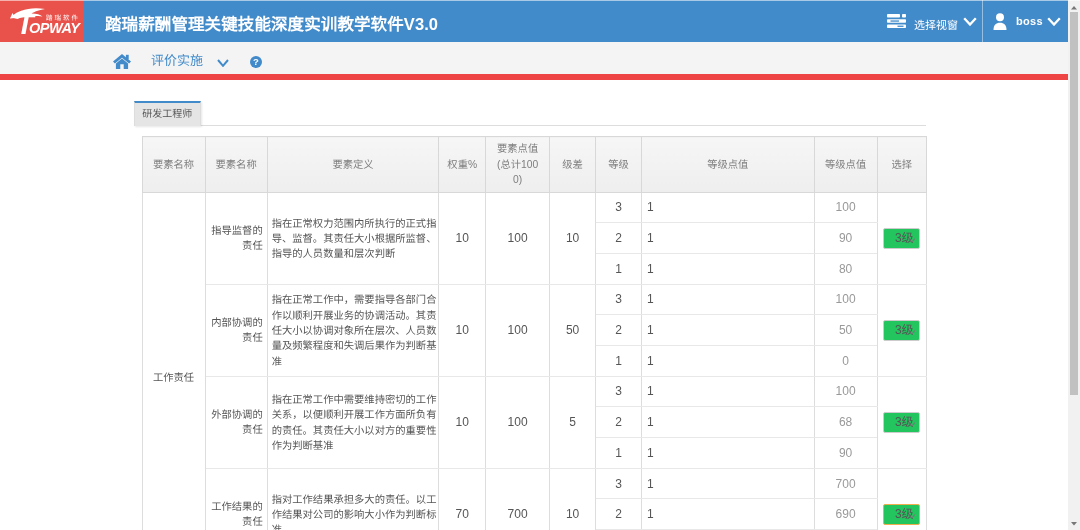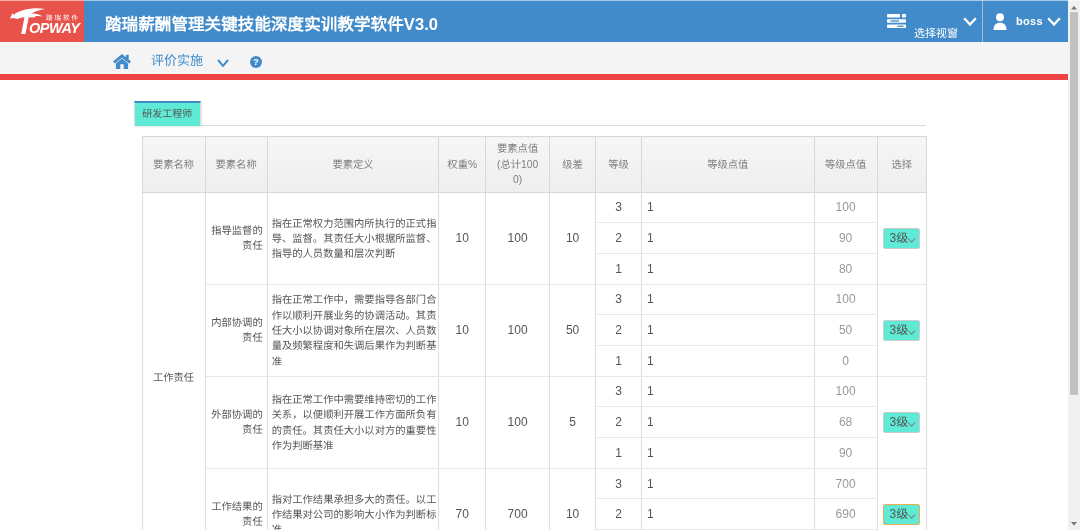--- a/index.html
+++ b/index.html
@@ -10,34 +10,34 @@
 .logo { position:absolute; left:0; top:0; width:84px; height:42px; background:#e8524a; }
 .title { position:absolute; left:105px; top:3px; height:42px; line-height:42px; color:#fff; font-size:16.5px; font-weight:700; letter-spacing:0.1px; }
 .winbtn { position:absolute; left:914px; top:0; height:42px; color:#fff; font-size:11px; }
 .divider { position:absolute; left:982px; top:0; width:1px; height:42px; background:rgba(255,255,255,0.45); }
 .userbtn { position:absolute; left:1016px; top:0; height:42px; color:#fff; font-size:11px; font-weight:bold; letter-spacing:0.3px; }
 
 .nav { position:absolute; left:0; top:42px; width:1080px; height:38px; background:#f4f4f4; border-bottom:6px solid #ef4444; }
 .nav .crumb { position:absolute; left:151px; top:0; height:38px; line-height:38px; color:#428bca; font-size:13px; }
 
 .tabline { position:absolute; left:134px; top:125px; width:792px; height:1px; background:#ddd; }
-.tab { position:absolute; left:133.5px; top:101px; width:67.3px; height:25px; background:#5eead4; border-top:2px solid #428bca; border-left:1px solid #ddd; border-right:1px solid #ddd; color:#555; font-size:10px; text-align:center; line-height:21px; z-index:5; box-shadow:1px 1px 2px rgba(0,0,0,0.1); }
+.tab { position:absolute; left:133.5px; top:101px; width:67.3px; height:25px; background:#e5e5e5; border-top:2px solid #428bca; border-left:1px solid #ddd; border-right:1px solid #ddd; color:#555; font-size:10px; text-align:center; line-height:21px; z-index:5; box-shadow:1px 1px 2px rgba(0,0,0,0.1); }
 
 table.grid { position:absolute; left:141.5px; top:136px; width:784.5px; border-collapse:collapse; table-layout:fixed; font-size:10.3px; color:#555; }
 table.grid th { background:linear-gradient(180deg,#f6f6f6,#eeeeee); border:1px solid #d8d8d8; font-size:10.3px; font-weight:500; color:#7e7e7e; text-align:center; height:55.5px; line-height:15.3px; padding:0 1px; }
 table.grid td { border-left:1px solid #ddd; border-right:1px solid #ddd; border-top:1px solid #e8e8e8; border-bottom:1px solid #e8e8e8; text-align:center; vertical-align:middle; padding:0 4px; }
 table.grid tr.grp > td { border-top:1px solid #ccc; }
 table.grid td.def { text-align:left; padding:1px 2px 0 4px; line-height:15.3px; }
 table.grid td.lvldesc { text-align:left; padding:0 5px; }
 table.grid td.num { font-size:12px; }
 table.grid td.pts { color:#999; font-size:12px; }
 table.grid td.sub { height:30.7px; }
 table.grid td.name { line-height:15.5px;text-align:right; }
 table.grid td.lvldesc { font-size:12px; }
-.sel { display:inline-block; width:36.5px; height:21px; border:1px solid #ccc; border-radius:2px; background:#5eead4; font-size:12px; color:#555; line-height:19px; text-align:left; padding-left:5px; position:relative; }
+.sel { display:inline-block; width:36.5px; height:21px; border:1px solid #ccc; border-radius:2px; background:#22c55e; font-size:12px; color:#555; line-height:19px; text-align:center; padding-left:5px; position:relative; }
 .sel:after { content:""; position:absolute; right:4px; top:6.5px; width:5.5px; height:5.5px; border-right:1.4px solid #777; border-bottom:1.4px solid #777; transform:rotate(45deg) scale(0.9,0.75); }
 .sel.focus { border-color:#f0ad4e; }
 
 .sbar { position:absolute; right:0; top:0; width:12px; height:530px; background:#f1f1f1; z-index:50; }
 .sthumb { position:absolute; right:2px; top:12px; width:8.5px; height:383px; background:#c1c1c1; }
 .sarrow { position:absolute; right:0; width:12px; height:12px; display:flex; align-items:center; justify-content:center; }
 </style>
 </head>
 <body>
 <div class="topbar"></div>
@@ -55,21 +55,21 @@
 
 <div class="winbtn">
   <svg width="19" height="15" viewBox="0 0 19 15" style="position:absolute;left:-27.3px;top:14px">
     <rect x="0" y="0" width="13" height="3.6" rx="0.8" fill="#fff"></rect>
     <rect x="15" y="0" width="4" height="3.6" rx="0.8" fill="#fff"></rect>
     <rect x="0" y="5.2" width="19" height="3.6" rx="0.8" fill="#fff"></rect>
     <rect x="3.5" y="6.4" width="8.5" height="1.3" fill="#428bca"></rect>
     <rect x="0" y="10.4" width="19" height="3.6" rx="0.8" fill="#fff"></rect>
     <rect x="10.5" y="11.6" width="6" height="1.3" fill="#428bca"></rect>
   </svg>
-  <span style="position:absolute;left:0;top:12px;line-height:42px;white-space:nowrap">选择视窗</span>
+  <span style="position:absolute;left:0;top:4px;line-height:42px;white-space:nowrap">选择视窗</span>
   <svg width="14" height="9" viewBox="0 0 14 9" style="position:absolute;left:49px;top:17px">
       <path d="M1.2 1.2 L7 7.5 L12.8 1.2" stroke="#fff" stroke-width="2.3" fill="none"></path>
     </svg>
 </div>
 <div class="divider"></div>
 <div class="userbtn">
   <svg width="14" height="17" viewBox="0 0 14 17" style="position:absolute;left:-23px;top:12.5px">
     <circle cx="7" cy="4.2" r="4" fill="#fff"></circle>
     <path d="M0.5 17 C0.5 12, 3 9.8, 7 9.8 C11 9.8, 13.5 12, 13.5 17 Z" fill="#fff"></path>
   </svg>

